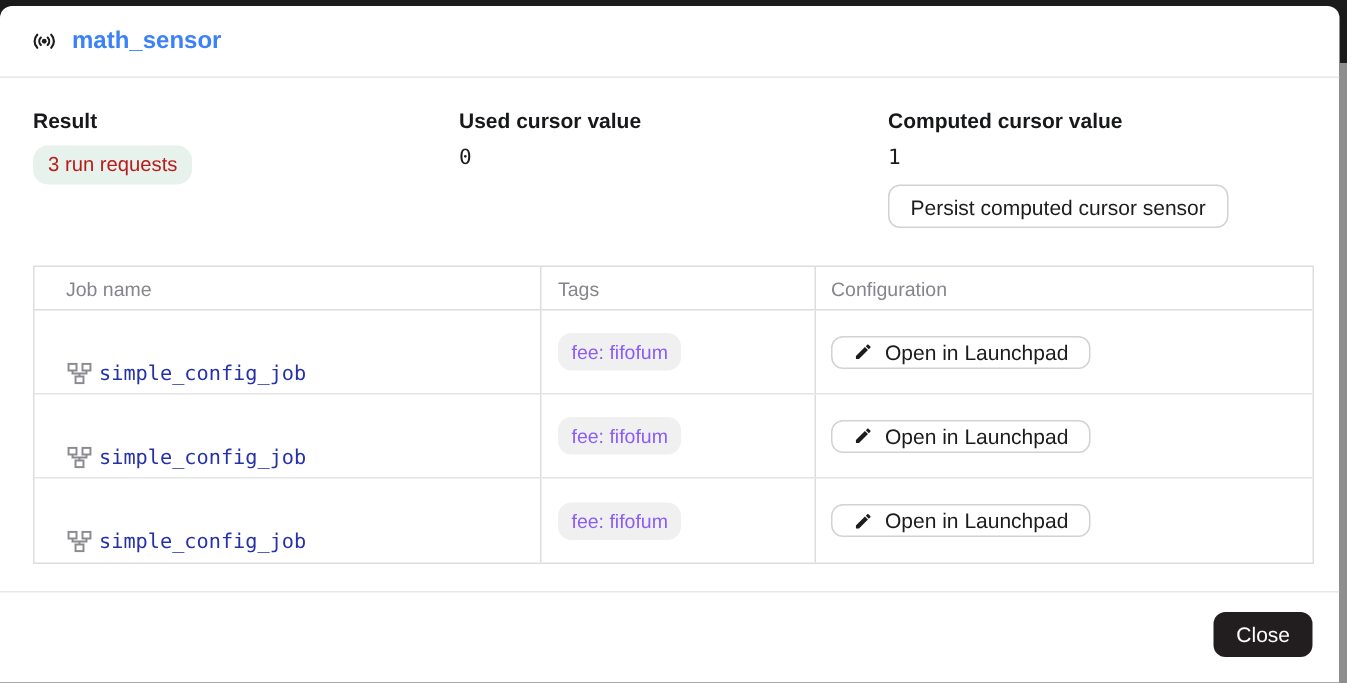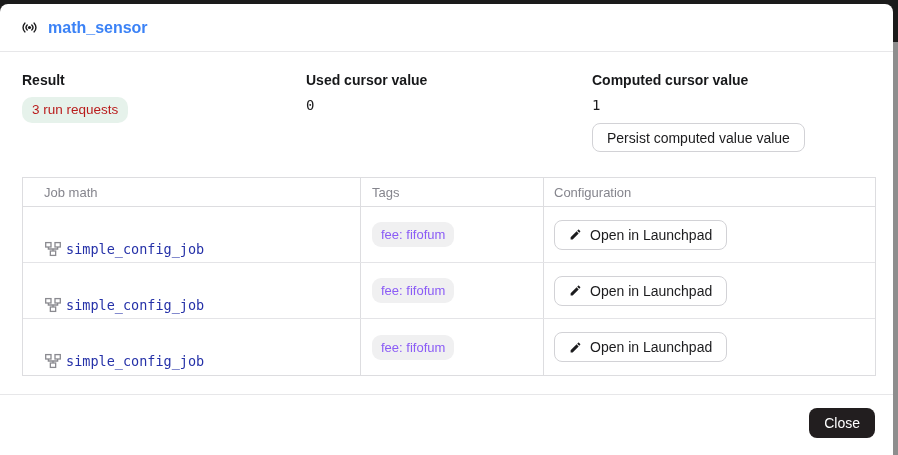--- a/index.html
+++ b/index.html
@@ -89,21 +89,21 @@
     font-family:"DejaVu Sans Mono", monospace;
     font-size:13.5px; color:#2531a8;
   }
   .icon-job { width:18px; height:18px; display:block; flex:0 0 18px; }
   .tag-pill {
     display:inline-block;
     background:#f0f0f1; color:#8b5cf6;
     font-size:13px; line-height:1;
     padding:6px 9px; border-radius:9px;
   }
-  .btn-launchpad { height:30px; }
+  .btn-launchpad { height:22px; }
   .icon-pencil { width:13px; height:13px; display:block; }
 
   
   .dlg-footer {
     margin-top:18px;
     border-top:1px solid #e7e7e9;
     flex:1;
     display:flex; justify-content:flex-end; align-items:flex-start;
     padding:13px 18px 0 0;
   }
@@ -139,28 +139,28 @@
       <span class="badge-green">3 run requests</span>
     </div>
     <div class="sum-col2">
       <div class="sum-label">Used cursor value</div>
       <div class="sum-value mono">0</div>
     </div>
     <div class="sum-col3">
       <div class="sum-label">Computed cursor value</div>
       <div class="sum-value mono">1</div>
       <div class="persist-row">
-        <button class="btn-outline">Persist computed value value</button>
+        <button class="btn-outline">Persist computed cursor sensor</button>
       </div>
     </div>
   </div>
 
   <div class="jobs-table">
     <div class="trow thead-row">
-      <div class="cell c1">Job math</div>
+      <div class="cell c1">Job name</div>
       <div class="cell c2">Tags</div>
       <div class="cell c3">Configuration</div>
     </div>
 
     <div class="trow body-row">
       <div class="cell c1">
         <a class="job-link">
           <svg class="icon-job" viewBox="0 0 18 18">
             <g stroke="#8a8a90" stroke-width="1.3" fill="none">
               <rect x="1.7" y="2.6" width="5.3" height="4.4"></rect>

